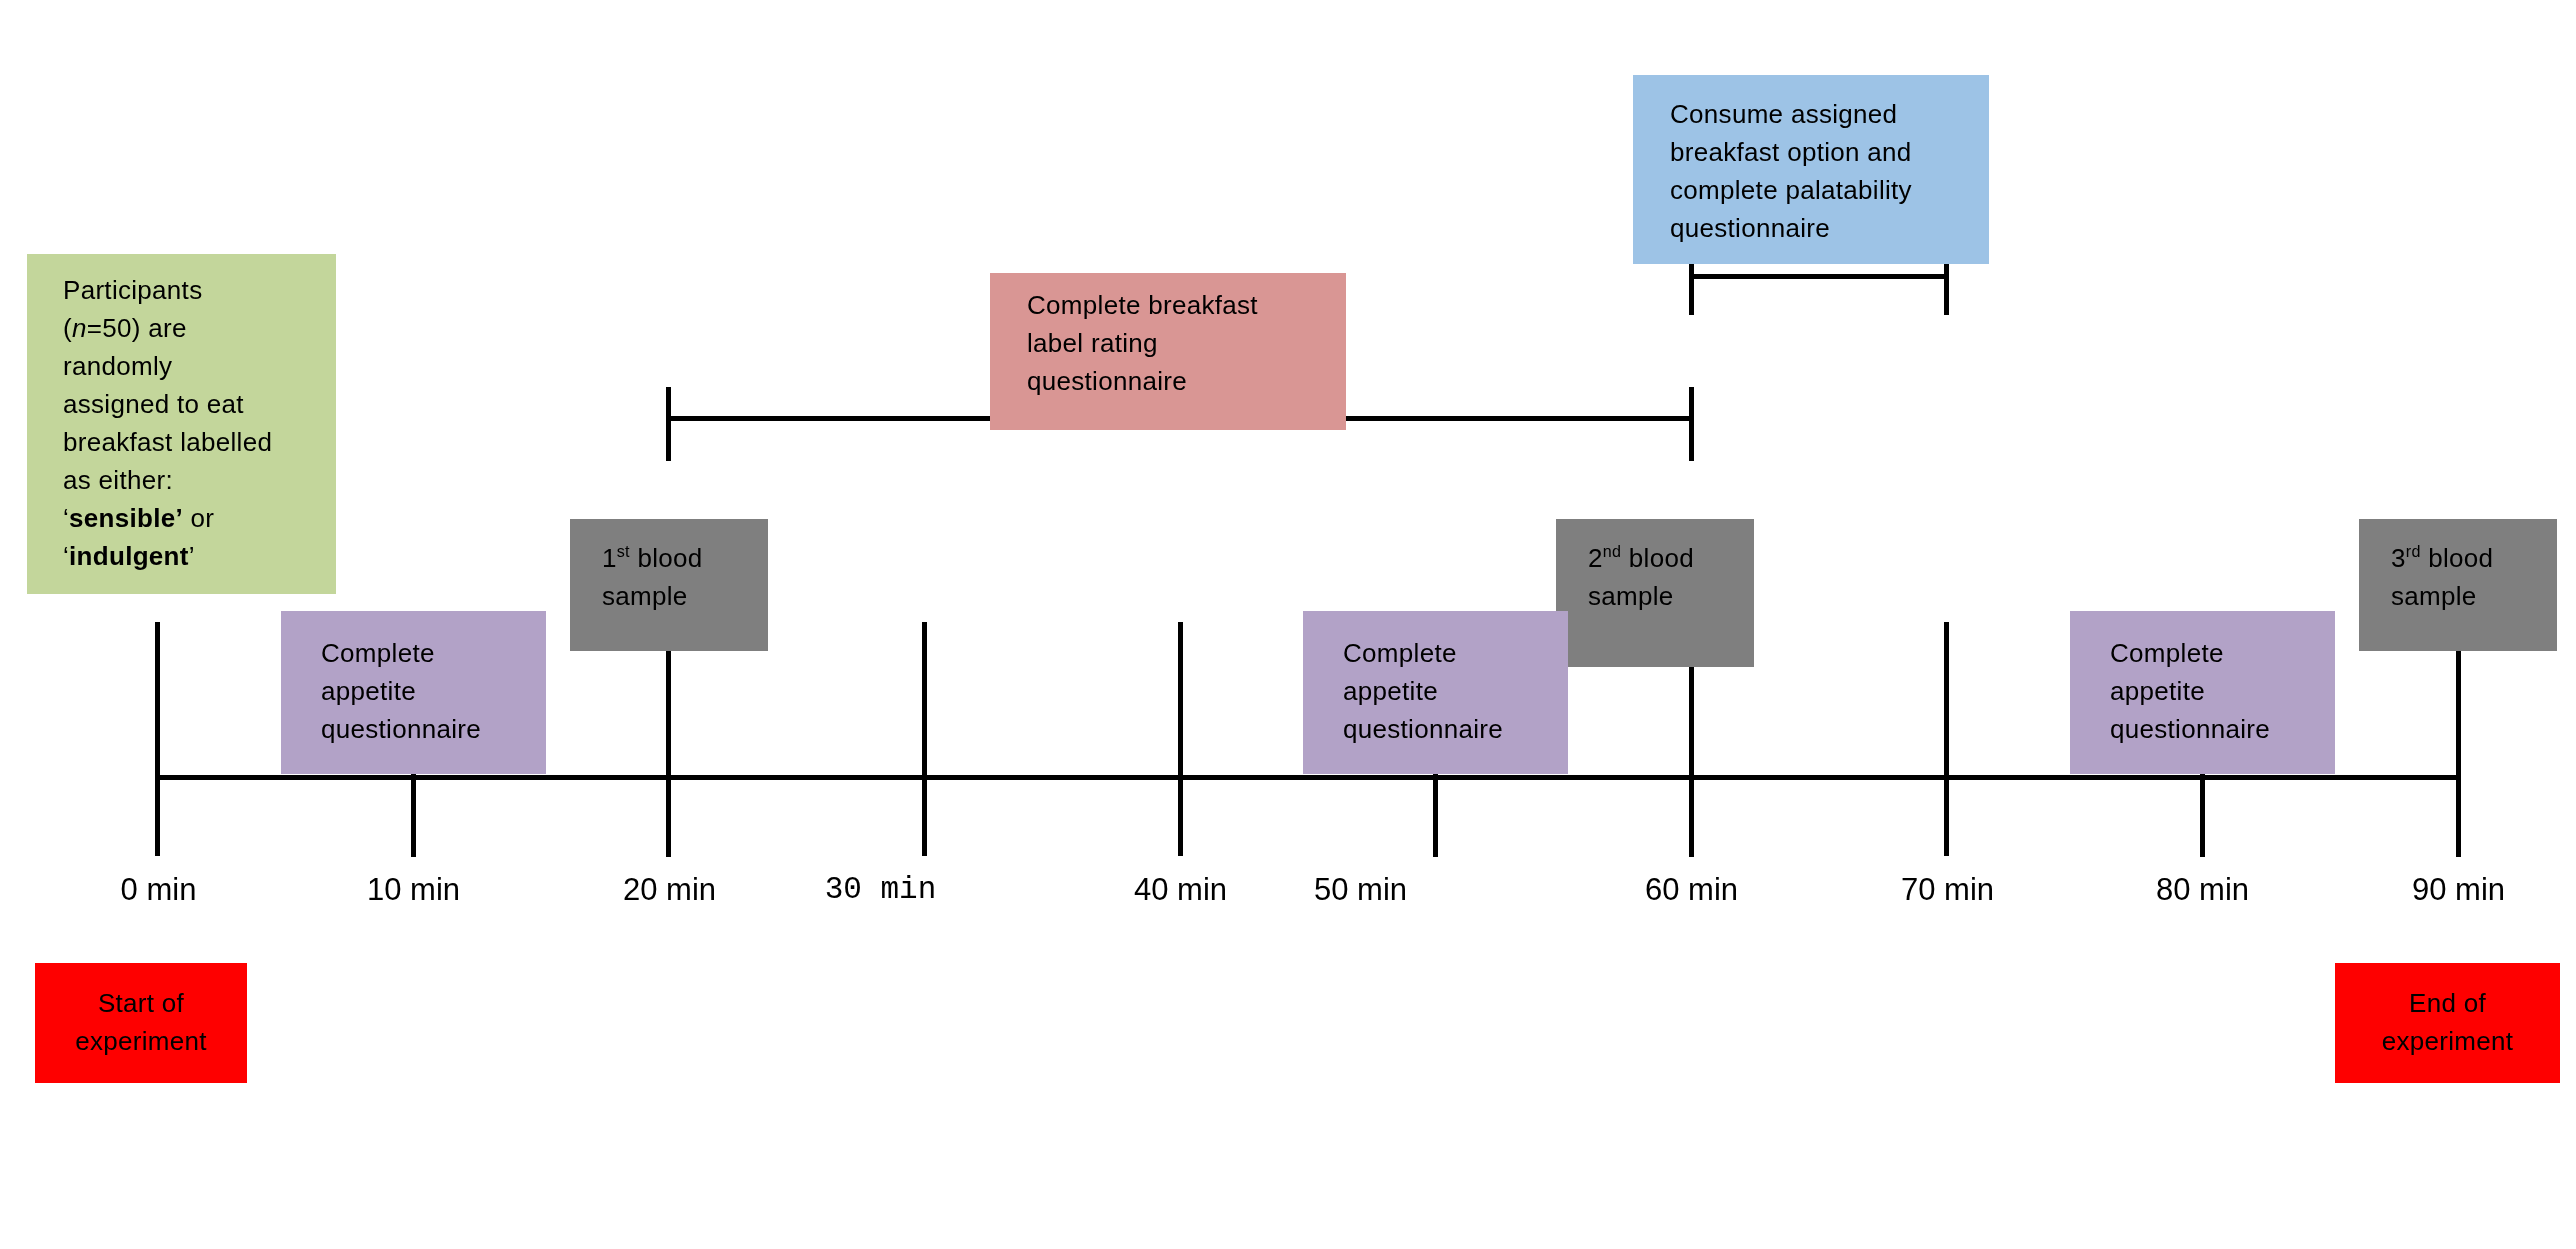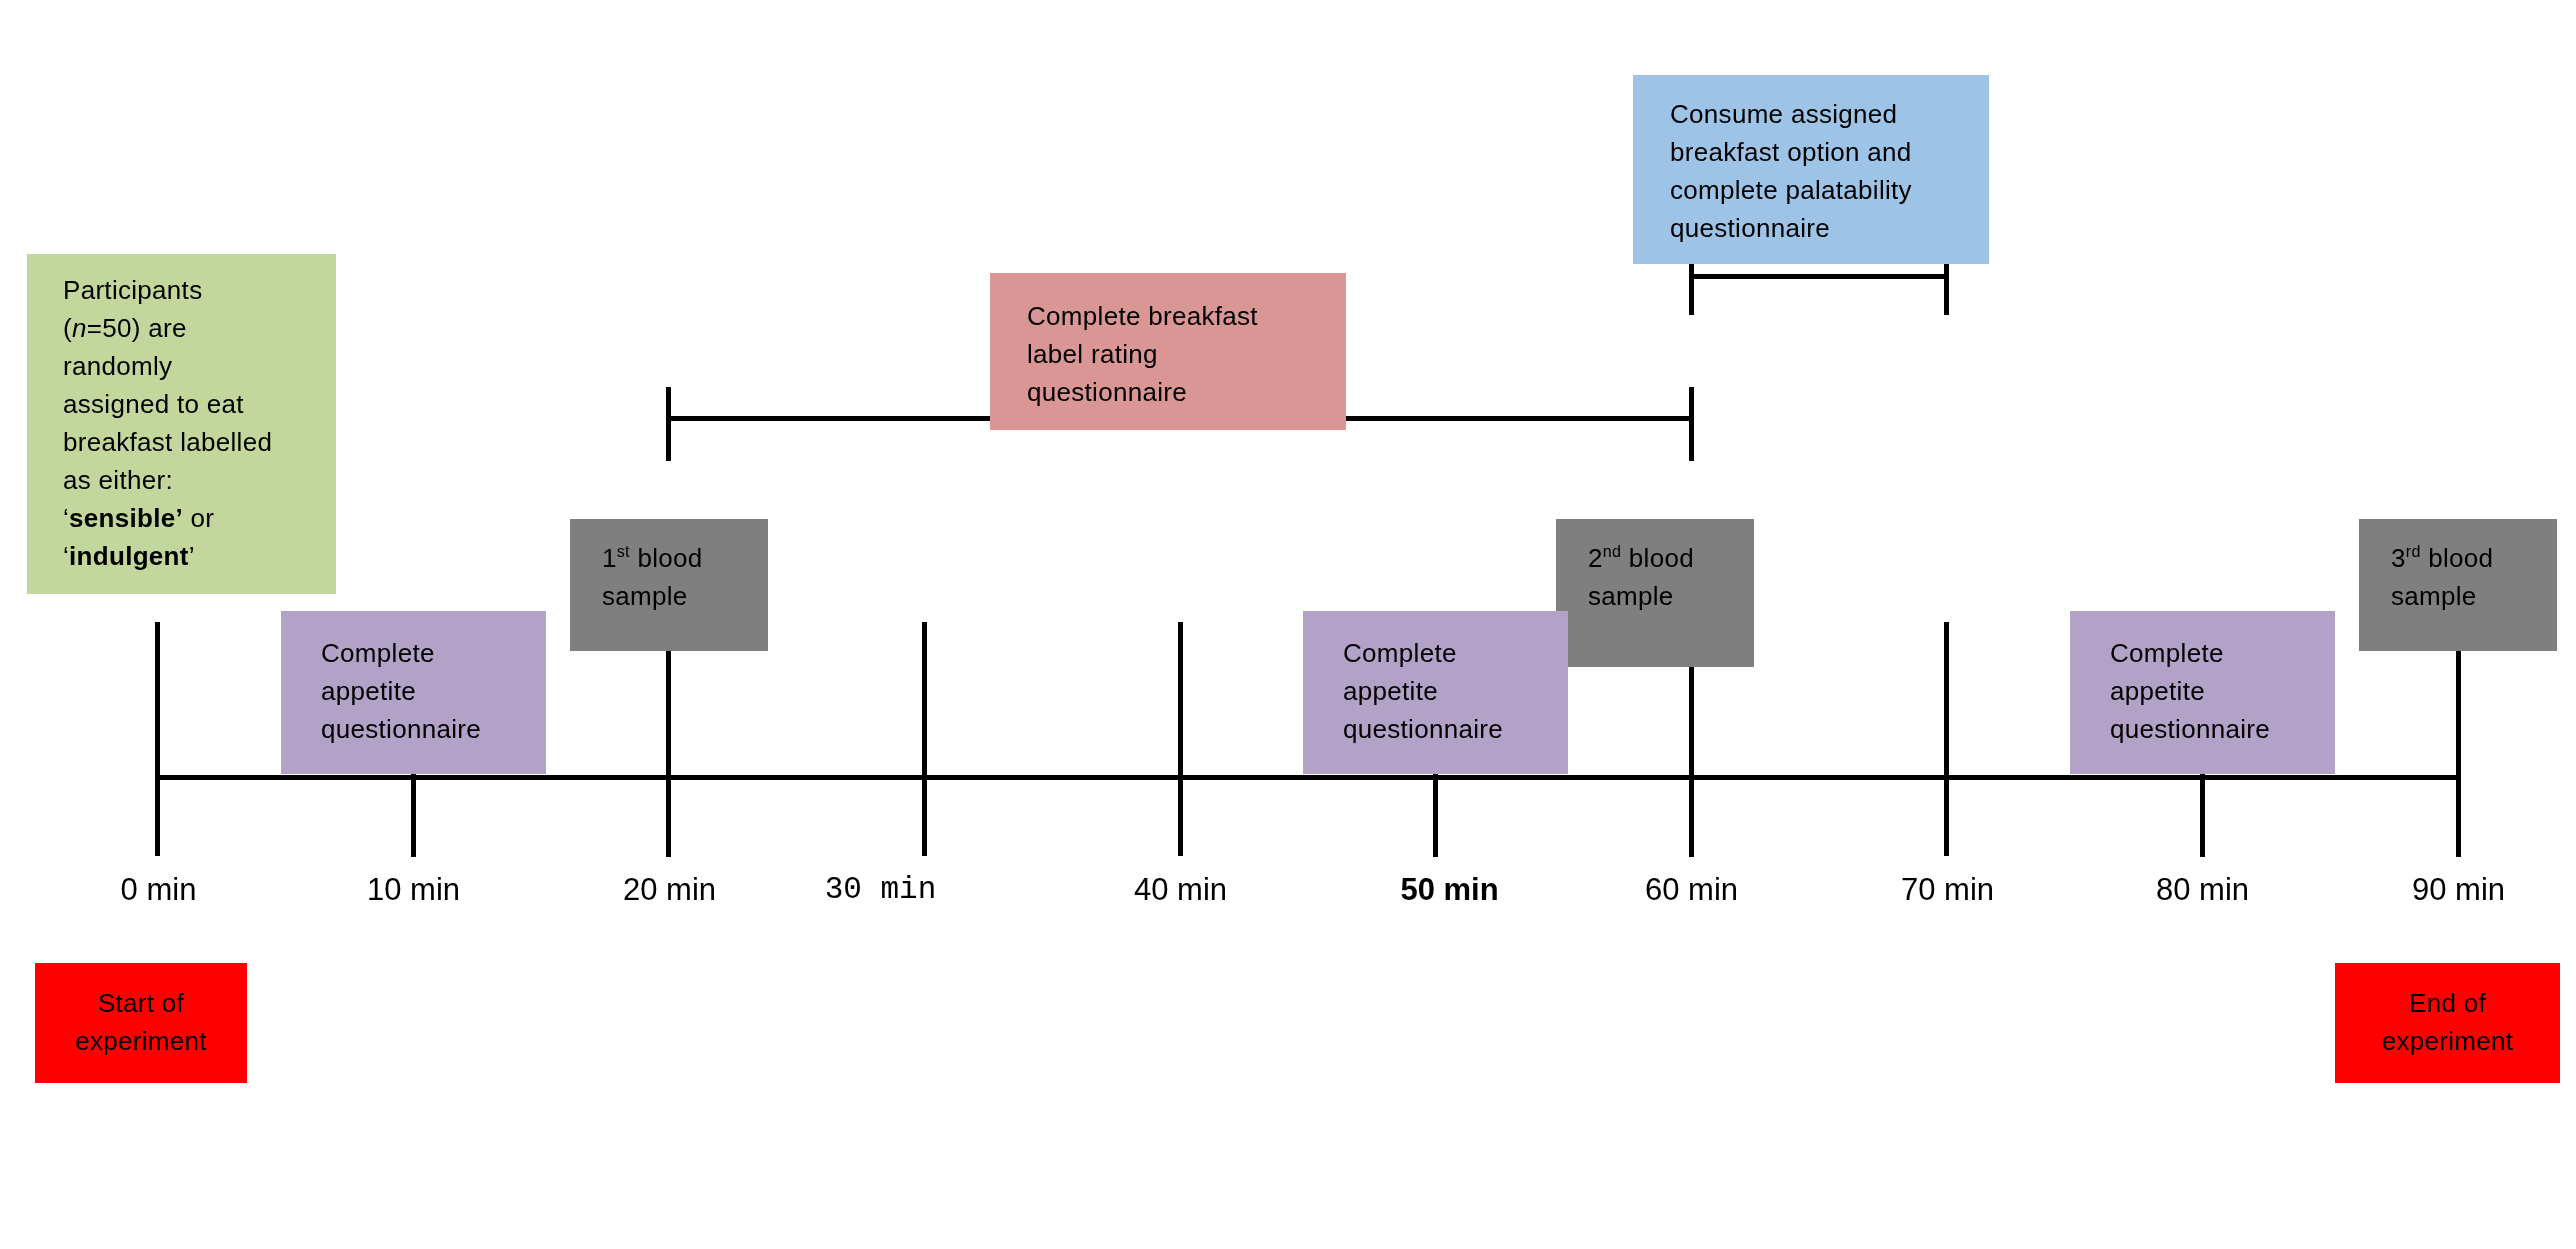--- a/index.html
+++ b/index.html
@@ -36,21 +36,21 @@
   <div class="vline" style="left:1689px; top:620px;  width:5.4px; height:237px;"></div>
   <div class="vline" style="left:1944px; top:622px;  width:5.4px; height:234px;"></div>
   <div class="vline" style="left:2200px; top:743px; width:5.4px; height:114px;"></div>
   <div class="vline" style="left:2456px; top:620px;  width:5.4px; height:237px;"></div>
 
   <div class="tick-label" style="left:58px;">0 min</div>
   <div class="tick-label" style="left:313px;">10 min</div>
   <div class="tick-label" style="left:569px;">20 min</div>
   <div class="tick-label" style="left:780px;font-family:Liberation Mono, monospace;">30 min</div>
   <div class="tick-label" style="left:1080px;">40 min</div>
-  <div class="tick-label" style="left:1349px;font-weight:bold;">50 min</div>
+  <div class="tick-label" style="left:1260px;">50 min</div>
   <div class="tick-label" style="left:1591px;">60 min</div>
   <div class="tick-label" style="left:1847px;">70 min</div>
   <div class="tick-label" style="left:2102px;">80 min</div>
   <div class="tick-label" style="left:2358px;">90 min</div>
 
   <div>
     <div class="hline" style="left:669px; top:416px; width:1022px; height:5.4px;"></div>
     <div class="vline" style="left:666px;  top:387px; width:5.4px; height:74px;"></div>
     <div class="vline" style="left:1689px; top:387px; width:5.4px; height:74px;"></div>
   </div>
@@ -72,21 +72,21 @@
     <span class="ln"><span>‘</span><b>indulgent</b><span>’</span></span>
   </div>
 
   <div class="box" style="left: 1633px; top: 43px; width: 356px; height: 189px; padding: 20px 0px 0px 37px; box-sizing: border-box; background-color: rgb(157, 195, 230);">
     <span class="ln">Consume assigned</span>
     <span class="ln">breakfast option and</span>
     <span class="ln">complete palatability</span>
     <span class="ln">questionnaire</span>
   </div>
 
-  <div class="box" style="left: 990px; top: 241px; width: 356px; height: 157px; padding: 24px 0px 0px 37px; box-sizing: border-box; background-color: rgb(217, 150, 148);">
+  <div class="box" style="left: 990px; top: 241px; width: 356px; height: 157px; padding: 13px 0px 0px 37px; box-sizing: border-box; background-color: rgb(217, 150, 148);">
     <span class="ln">Complete breakfast</span>
     <span class="ln">label rating</span>
     <span class="ln">questionnaire</span>
   </div>
 
   <div class="box white-text" style="left: 570px; top: 487px; width: 198px; height: 132px; padding: 20px 0px 0px 32px; box-sizing: border-box; background-color: rgb(127, 127, 127);">
     <span class="ln"><span>1</span><sup>st</sup><span> blood</span></span>
     <span class="ln">sample</span>
   </div>
 

